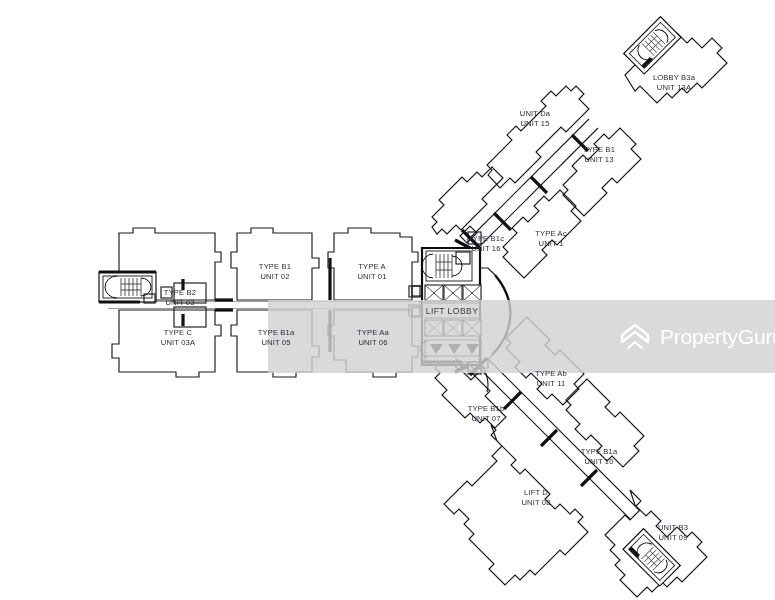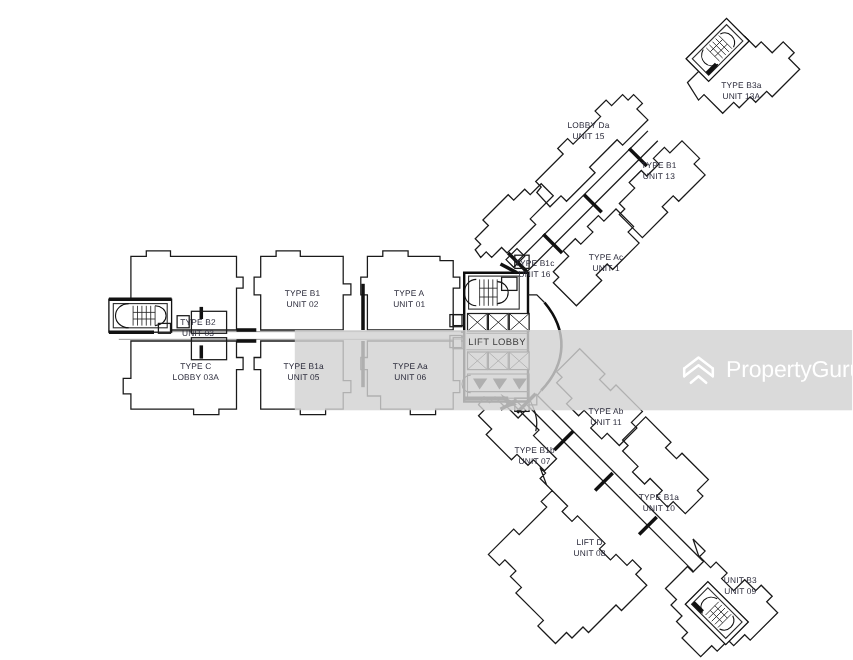--- a/index.html
+++ b/index.html
@@ -405,44 +405,44 @@
       <div class="unit-label" style="left: 275px; top: 272px;">
         <span class="ln">TYPE B1</span>
         <span class="ln">UNIT 02</span>
       </div>
       <div class="unit-label" style="left: 372px; top: 272px;">
         <span class="ln">TYPE A</span>
         <span class="ln">UNIT 01</span>
       </div>
       <div class="unit-label" style="left: 178px; top: 338px;">
         <span class="ln">TYPE C</span>
-        <span class="ln">LOBBY 03A</span>
+        <span class="ln">UNIT 03A</span>
       </div>
       <div class="unit-label" style="left: 276px; top: 338px;">
         <span class="ln">TYPE B1a</span>
         <span class="ln">UNIT 05</span>
       </div>
       <div class="unit-label" style="left: 373px; top: 338px;">
         <span class="ln">TYPE Aa</span>
         <span class="ln">UNIT 06</span>
       </div>
       <div class="unit-label" style="left: 535px; top: 119px;">
-        <span class="ln">LOBBY Da</span>
+        <span class="ln">UNIT Da</span>
         <span class="ln">UNIT 15</span>
       </div>
       <div class="unit-label" style="left: 486px; top: 220px; margin-top: 24px;">
         <span class="ln">TYPE B1c</span>
         <span class="ln">UNIT 16</span>
       </div>
       <div class="unit-label" style="left: 599px; top: 155px;">
         <span class="ln">TYPE B1</span>
         <span class="ln">UNIT 13</span>
       </div>
       <div class="unit-label" style="left: 674px; top: 83px;">
-        <span class="ln">TYPE B3a</span>
+        <span class="ln">LOBBY B3a</span>
         <span class="ln">UNIT 13A</span>
       </div>
       <div class="unit-label" style="left: 551px; top: 239px;">
         <span class="ln">TYPE Ac</span>
         <span class="ln">UNIT 1</span>
       </div>
       <div class="unit-label" style="left: 551px; top: 379px; text-align: center;">
         <span class="ln">TYPE Ab</span>
         <span class="ln">UNIT 11</span>
       </div>

